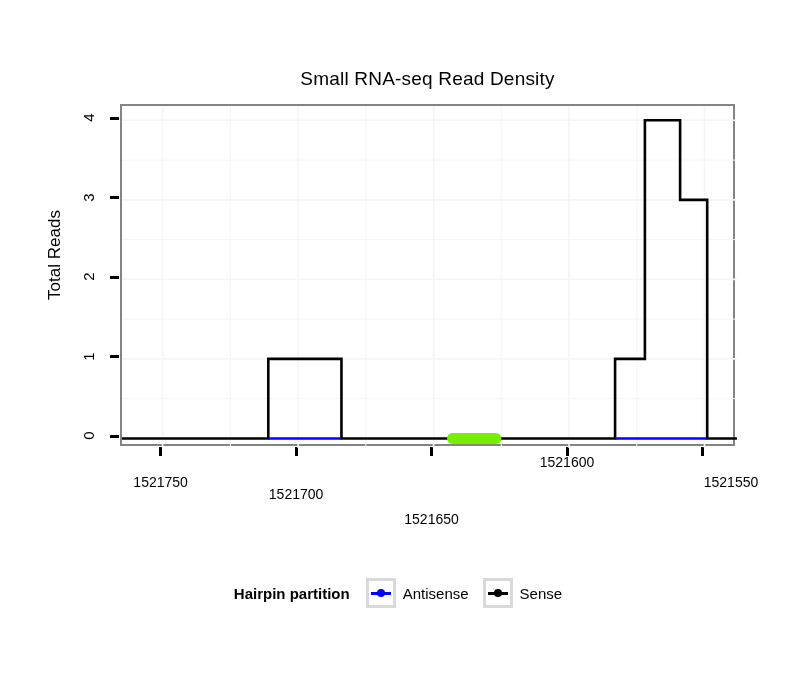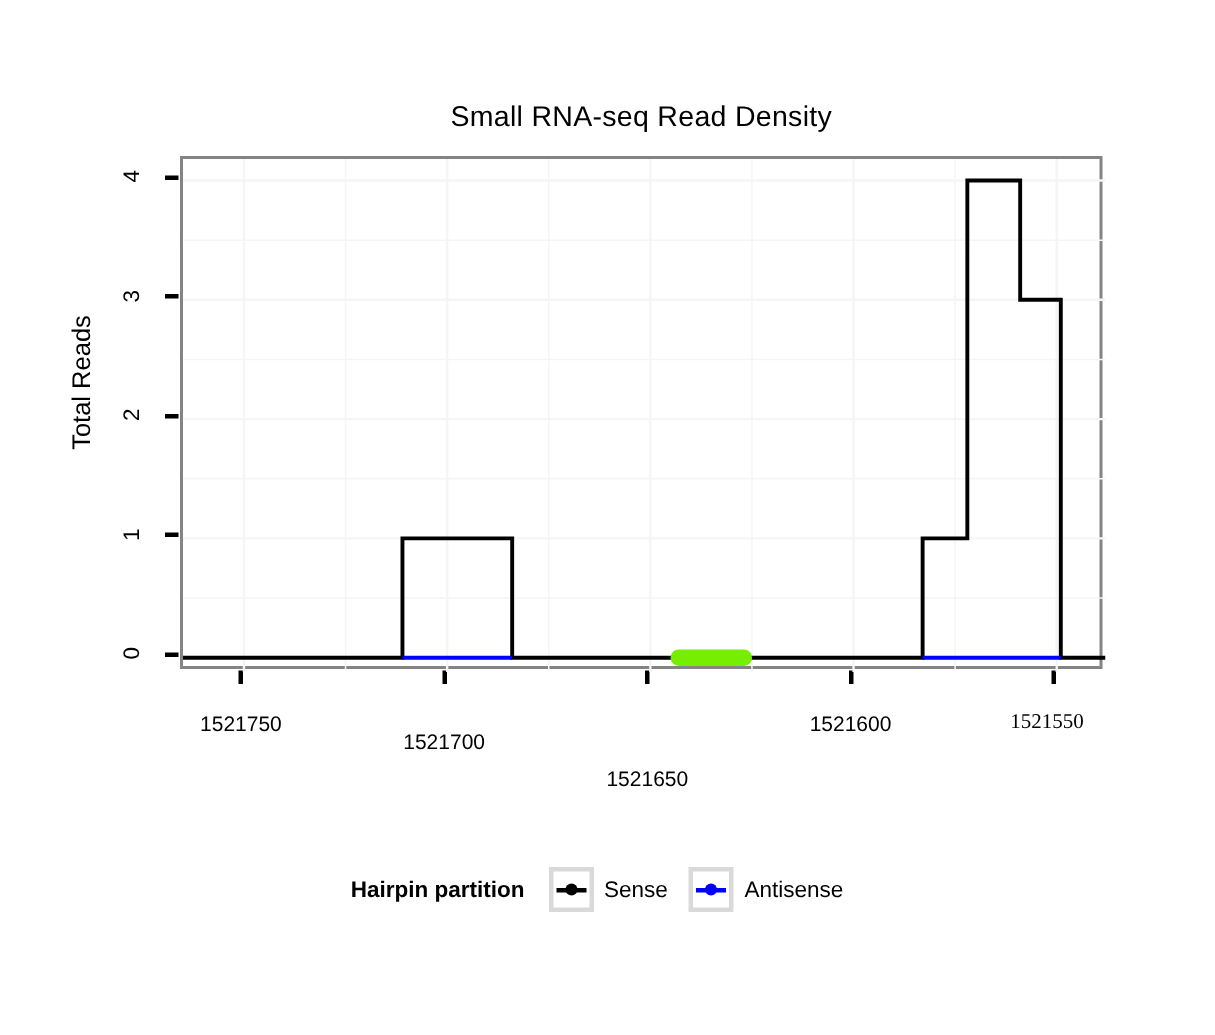--- a/index.html
+++ b/index.html
@@ -191,23 +191,23 @@
     </div>
 
   <div id="xtick-layer">
       <div class="xtick-mark" style="left: 159.139px; top: 447px;"></div>
       <div class="xtick-label" style="left: 115.639px; top: 474px;">1521750</div>
       <div class="xtick-mark" style="left: 294.601px; top: 447px;"></div>
       <div class="xtick-label" style="left: 251.101px; top: 474px; margin-top: 12px;">1521700</div>
       <div class="xtick-mark" style="left: 430.064px; top: 447px;"></div>
       <div class="xtick-label" style="left: 386.564px; top: 474px; margin-top: 37px;">1521650</div>
       <div class="xtick-mark" style="left: 565.526px; top: 447px;"></div>
-      <div class="xtick-label" style="left: 522.026px; top: 474px;">1521600</div>
+      <div class="xtick-label" style="left: 522.026px; top: 454px;">1521600</div>
       <div class="xtick-mark" style="left: 700.989px; top: 447px;"></div>
-      <div class="xtick-label" style="left: 653px; top: 474px; font-family: Liberation Serif, serif;">1521550</div>
+      <div class="xtick-label" style="left: 686px; top: 474px;">1521550</div>
     </div>
 
   <div class="panel">
     <svg class="plot-svg" id="plot-svg" viewBox="0 0 615 342" preserveAspectRatio="none">
         <line x1="40.63876651982379" y1="0" x2="40.63876651982379" y2="342" stroke="#f5f5f5" stroke-width="1.6"></line>
         <line x1="176.1013215859031" y1="0" x2="176.1013215859031" y2="342" stroke="#f5f5f5" stroke-width="1.6"></line>
         <line x1="311.5638766519824" y1="0" x2="311.5638766519824" y2="342" stroke="#f5f5f5" stroke-width="1.6"></line>
         <line x1="447.02643171806164" y1="0" x2="447.02643171806164" y2="342" stroke="#f5f5f5" stroke-width="1.6"></line>
         <line x1="582.4889867841409" y1="0" x2="582.4889867841409" y2="342" stroke="#f5f5f5" stroke-width="1.6"></line>
         <line x1="108.37004405286345" y1="0" x2="108.37004405286345" y2="342" stroke="#f5f5f5" stroke-width="1"></line>
@@ -230,28 +230,28 @@
         <line x1="493.0837004405286" y1="332.45581395348836" x2="585.1982378854625" y2="332.45581395348836" stroke="#0000ff" stroke-width="2.6"></line>
         <line x1="330.52863436123346" y1="332.45581395348836" x2="373.8766519823788" y2="332.45581395348836" stroke="#76ee00" stroke-width="11" stroke-linecap="round"></line>
       </svg>
   </div>
 
   <div class="legend">
     <div class="legend-title">Hairpin partition</div>
     <div id="legend-items" style="display:flex;align-items:center;">
         <div class="legend-item">
           <div class="legend-key">
+            <div class="kline" style="background: rgb(0, 0, 255);"></div>
+            <div class="kdot" style="background: rgb(0, 0, 255);"></div>
+          </div>
+          <div class="legend-label">Antisense</div>
+        </div>
+        <div class="legend-item">
+          <div class="legend-key">
             <div class="kline" style="background: rgb(0, 0, 0);"></div>
             <div class="kdot" style="background: rgb(0, 0, 0);"></div>
           </div>
           <div class="legend-label">Sense</div>
         </div>
-        <div class="legend-item">
-          <div class="legend-key">
-            <div class="kline" style="background: rgb(0, 0, 255);"></div>
-            <div class="kdot" style="background: rgb(0, 0, 255);"></div>
-          </div>
-          <div class="legend-label">Antisense</div>
-        </div>
       </div>
   </div>
 
 </div>
 
 </body></html>

